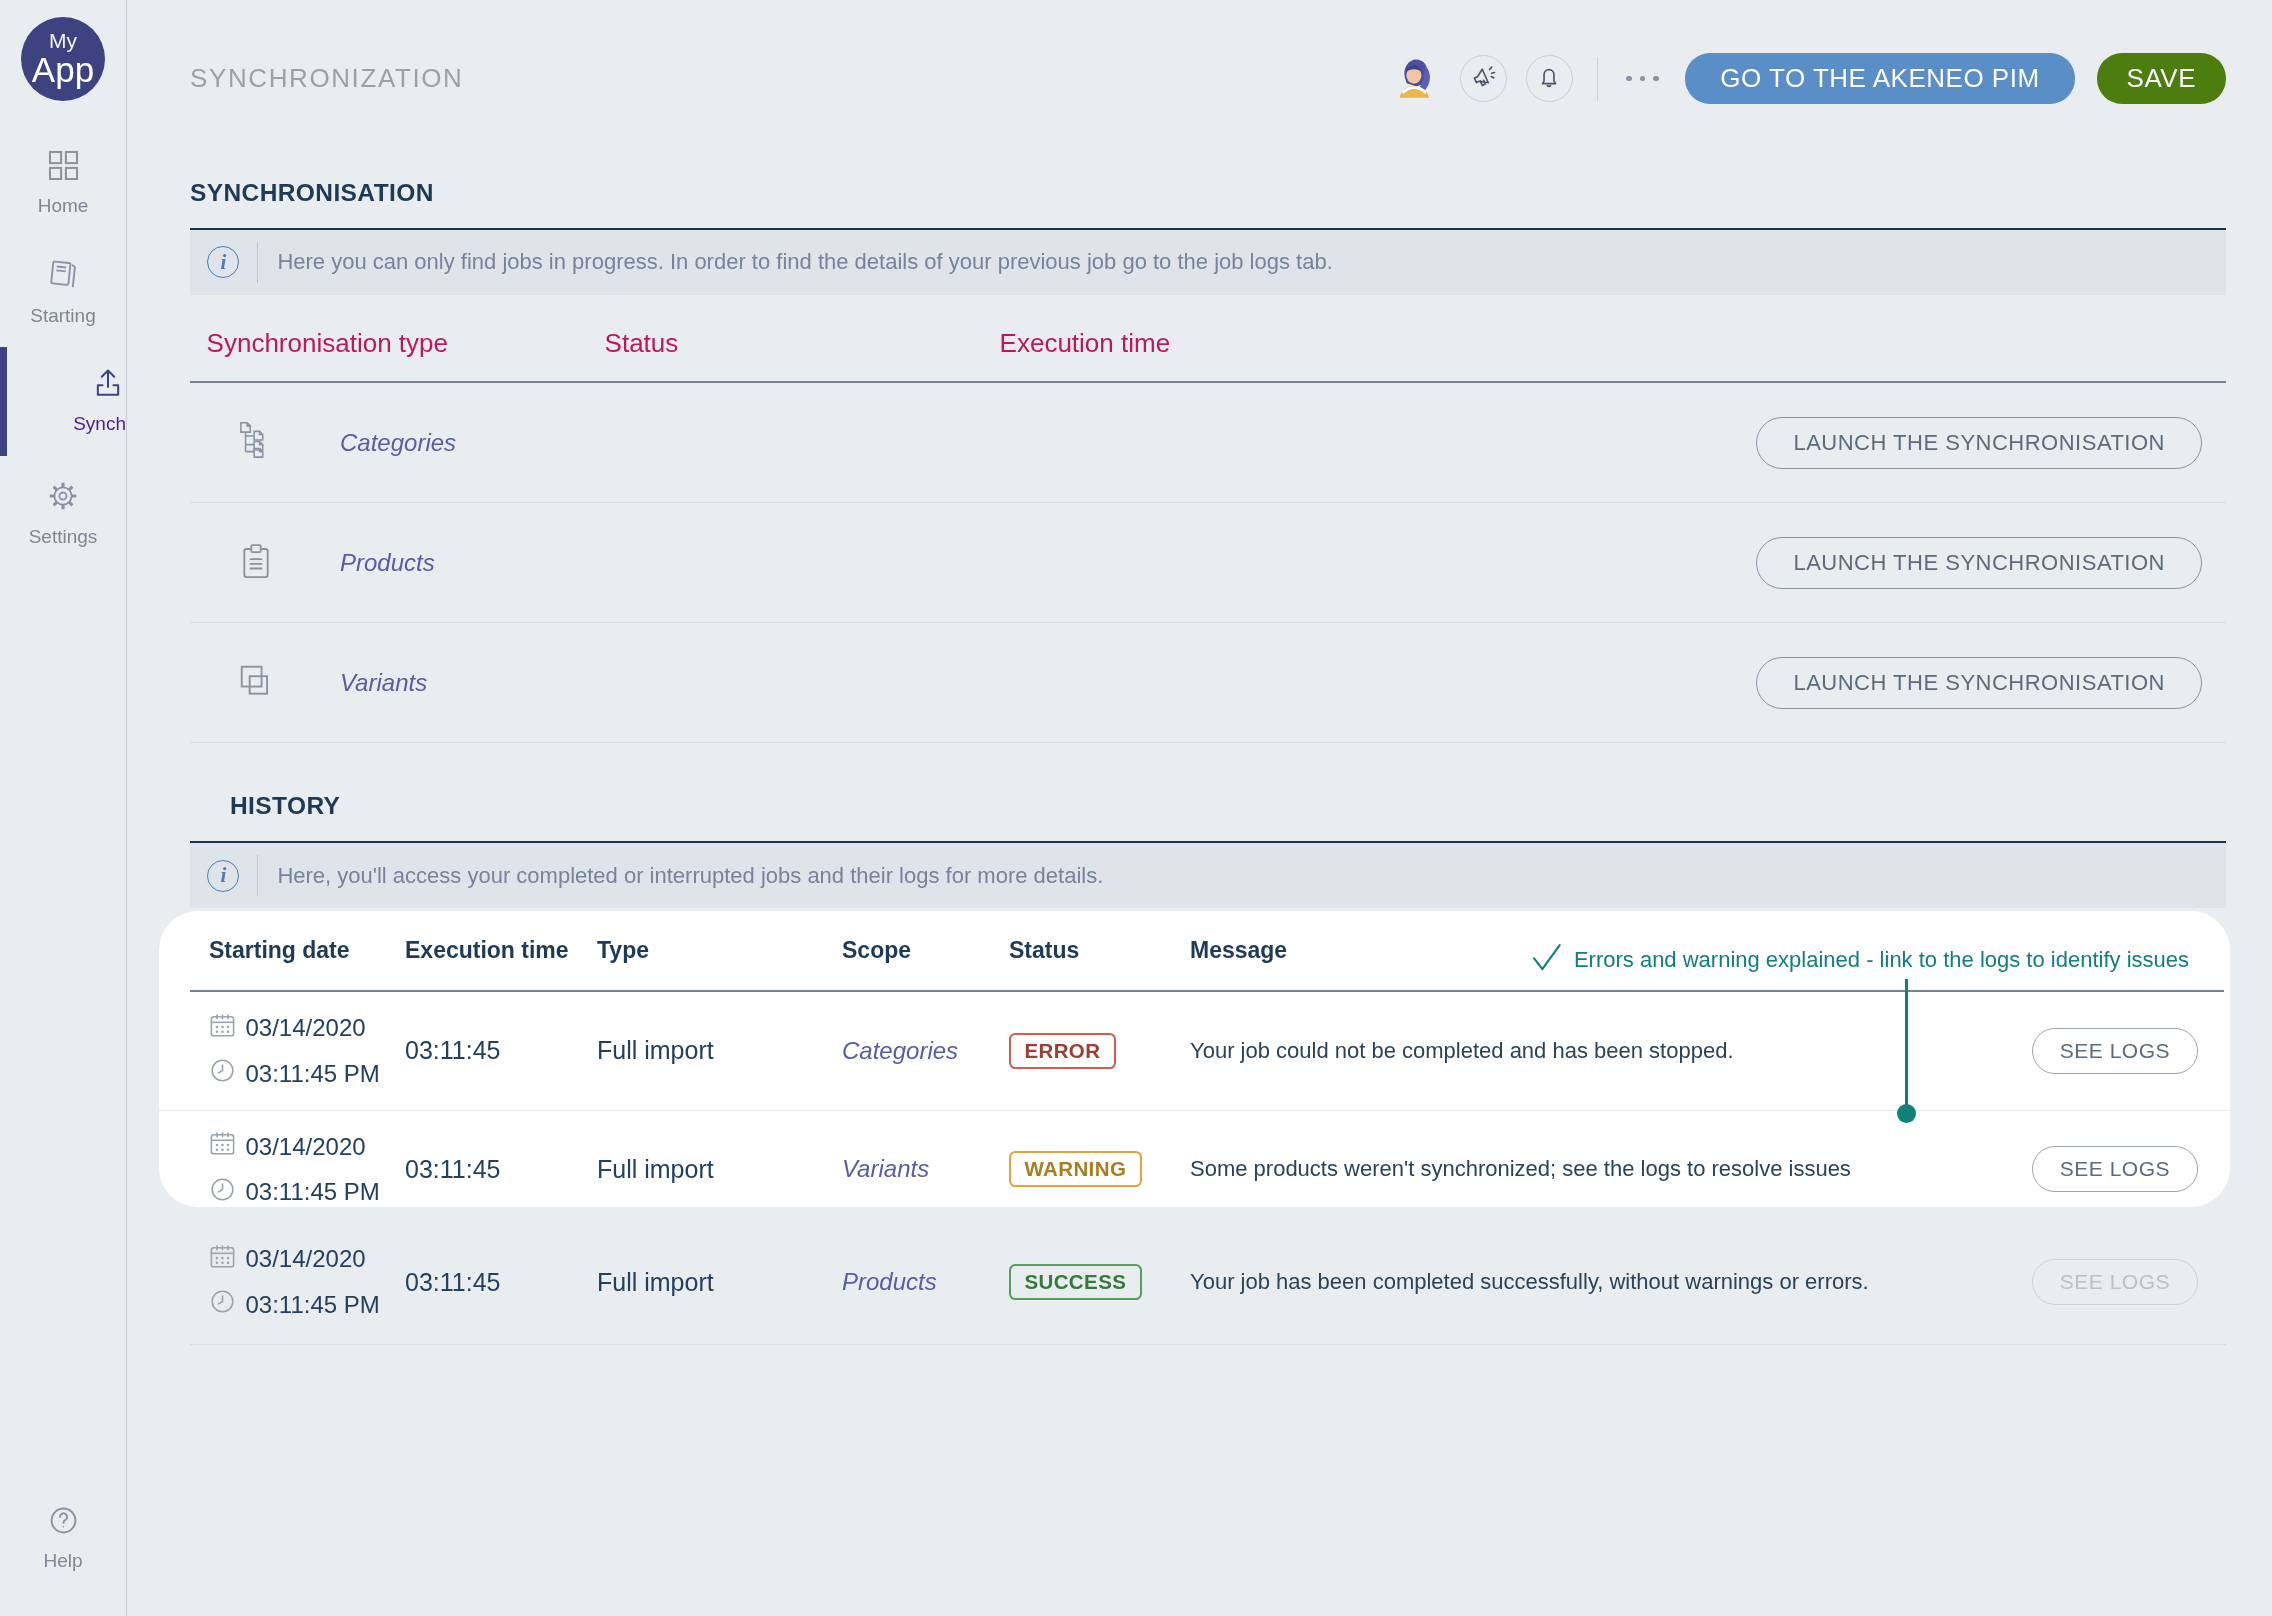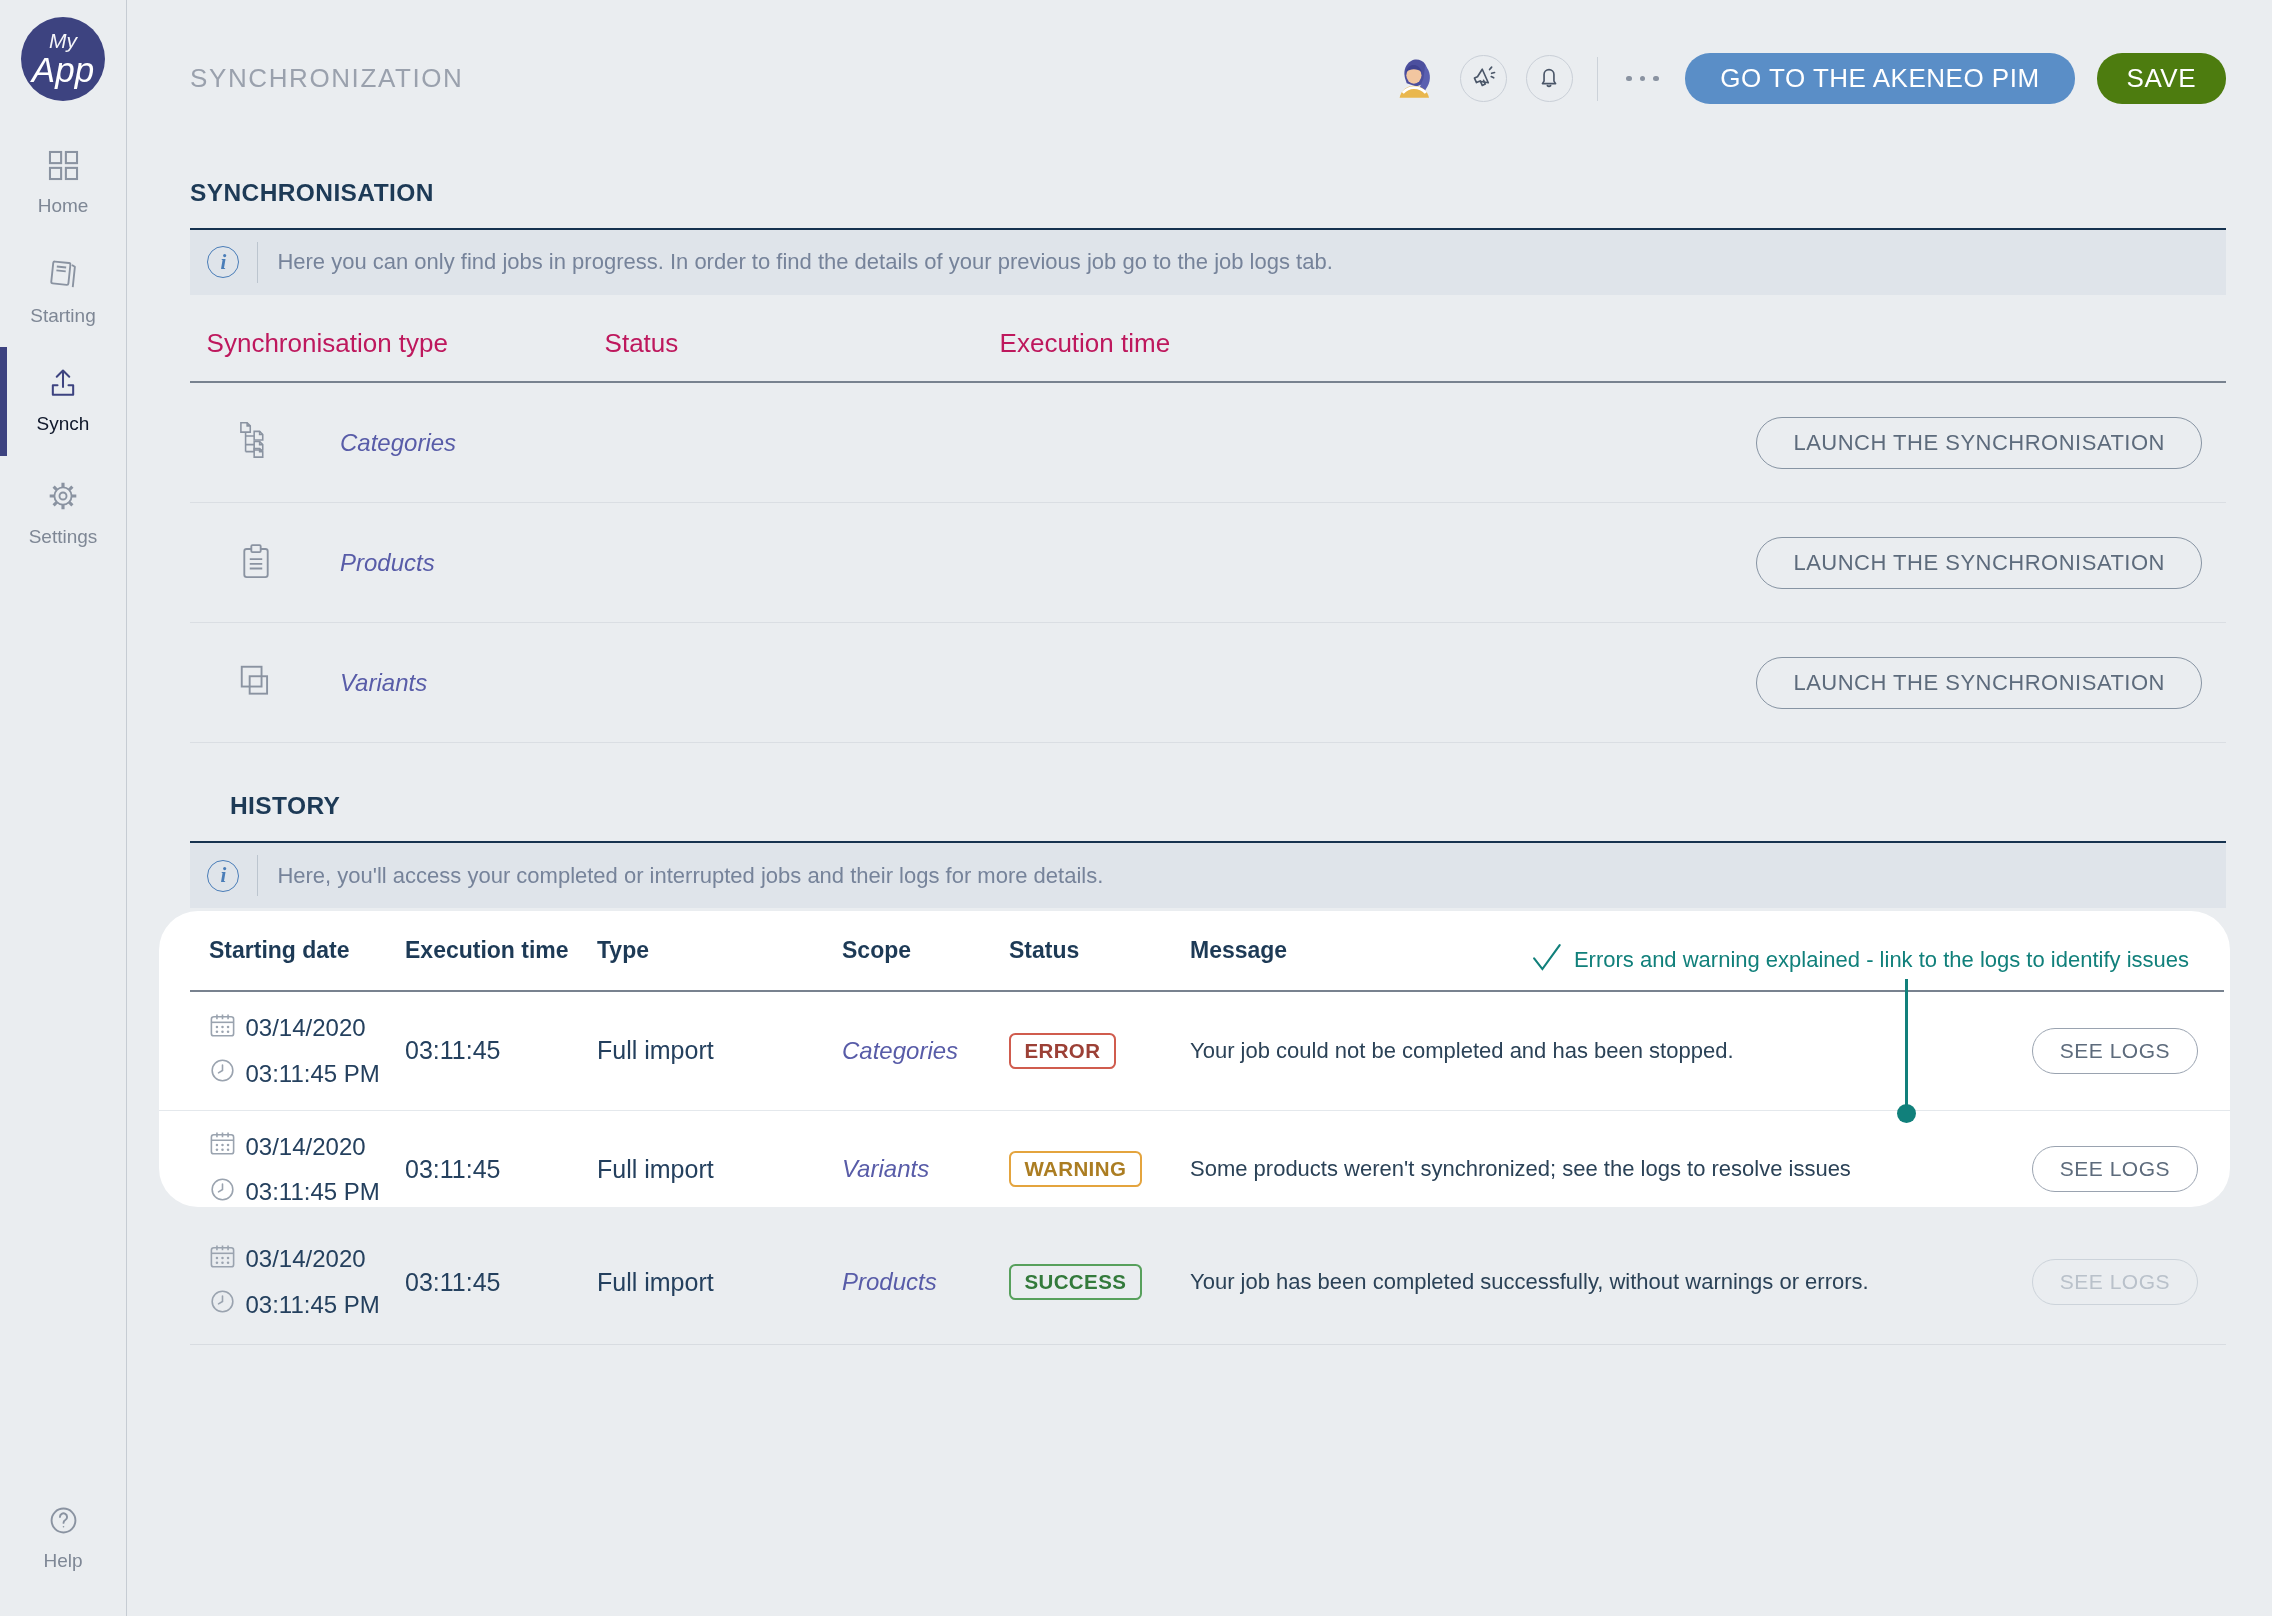--- a/index.html
+++ b/index.html
@@ -15,29 +15,28 @@
   
   .sidebar {
     position:absolute; left:0; top:0; width:127px; height:100%;
     background:#eaedf0; border-right:1.6px solid #c6ccd3;
   }
   .logo {
     position:absolute; top:17.4px; left:21px; width:84px; height:84px;
     border-radius:50%; background:#3d4380; color:#fff;
     display:flex; flex-direction:column; align-items:center; justify-content:center;
     cursor:pointer;
-    font-style:italic;
   }
   .logo .l1 { font-size:21px; font-weight:300; line-height:1.05; opacity:.95; }
   .logo .l2 { font-size:35px; font-weight:400; line-height:1.05; }
   .nav-item {
     position:absolute; width:100%; display:flex; flex-direction:column;
     align-items:center; gap:7px; color:#7e8795; font-size:19px; cursor:pointer;
   }
-  .nav-item.active { color:#0f172a; }
+  .nav-item.active { color:#4c1d95;align-items:flex-end; }
   .active-bar { position:absolute; left:0; top:347px; width:7px; height:109px; background:#3d4380; }
   
   .main { position:absolute; left:128px; top:0; right:0; bottom:0; padding:0 47px 0 62px; }
   .topbar { display:flex; justify-content:space-between; align-items:center; padding-top:47px; height:110px; }
   .page-title { font-size:26px; font-weight:400; letter-spacing:1.6px; color:#9aa1ad; }
   .tr { display:flex; align-items:center; }
   .avatar { width:51px; height:51px; cursor:pointer; }
   .icon-circle {
     width:47px; height:47px; border-radius:50%; border:1.6px solid #c9cfd7;
     display:flex; align-items:center; justify-content:center; margin-left:19px;

